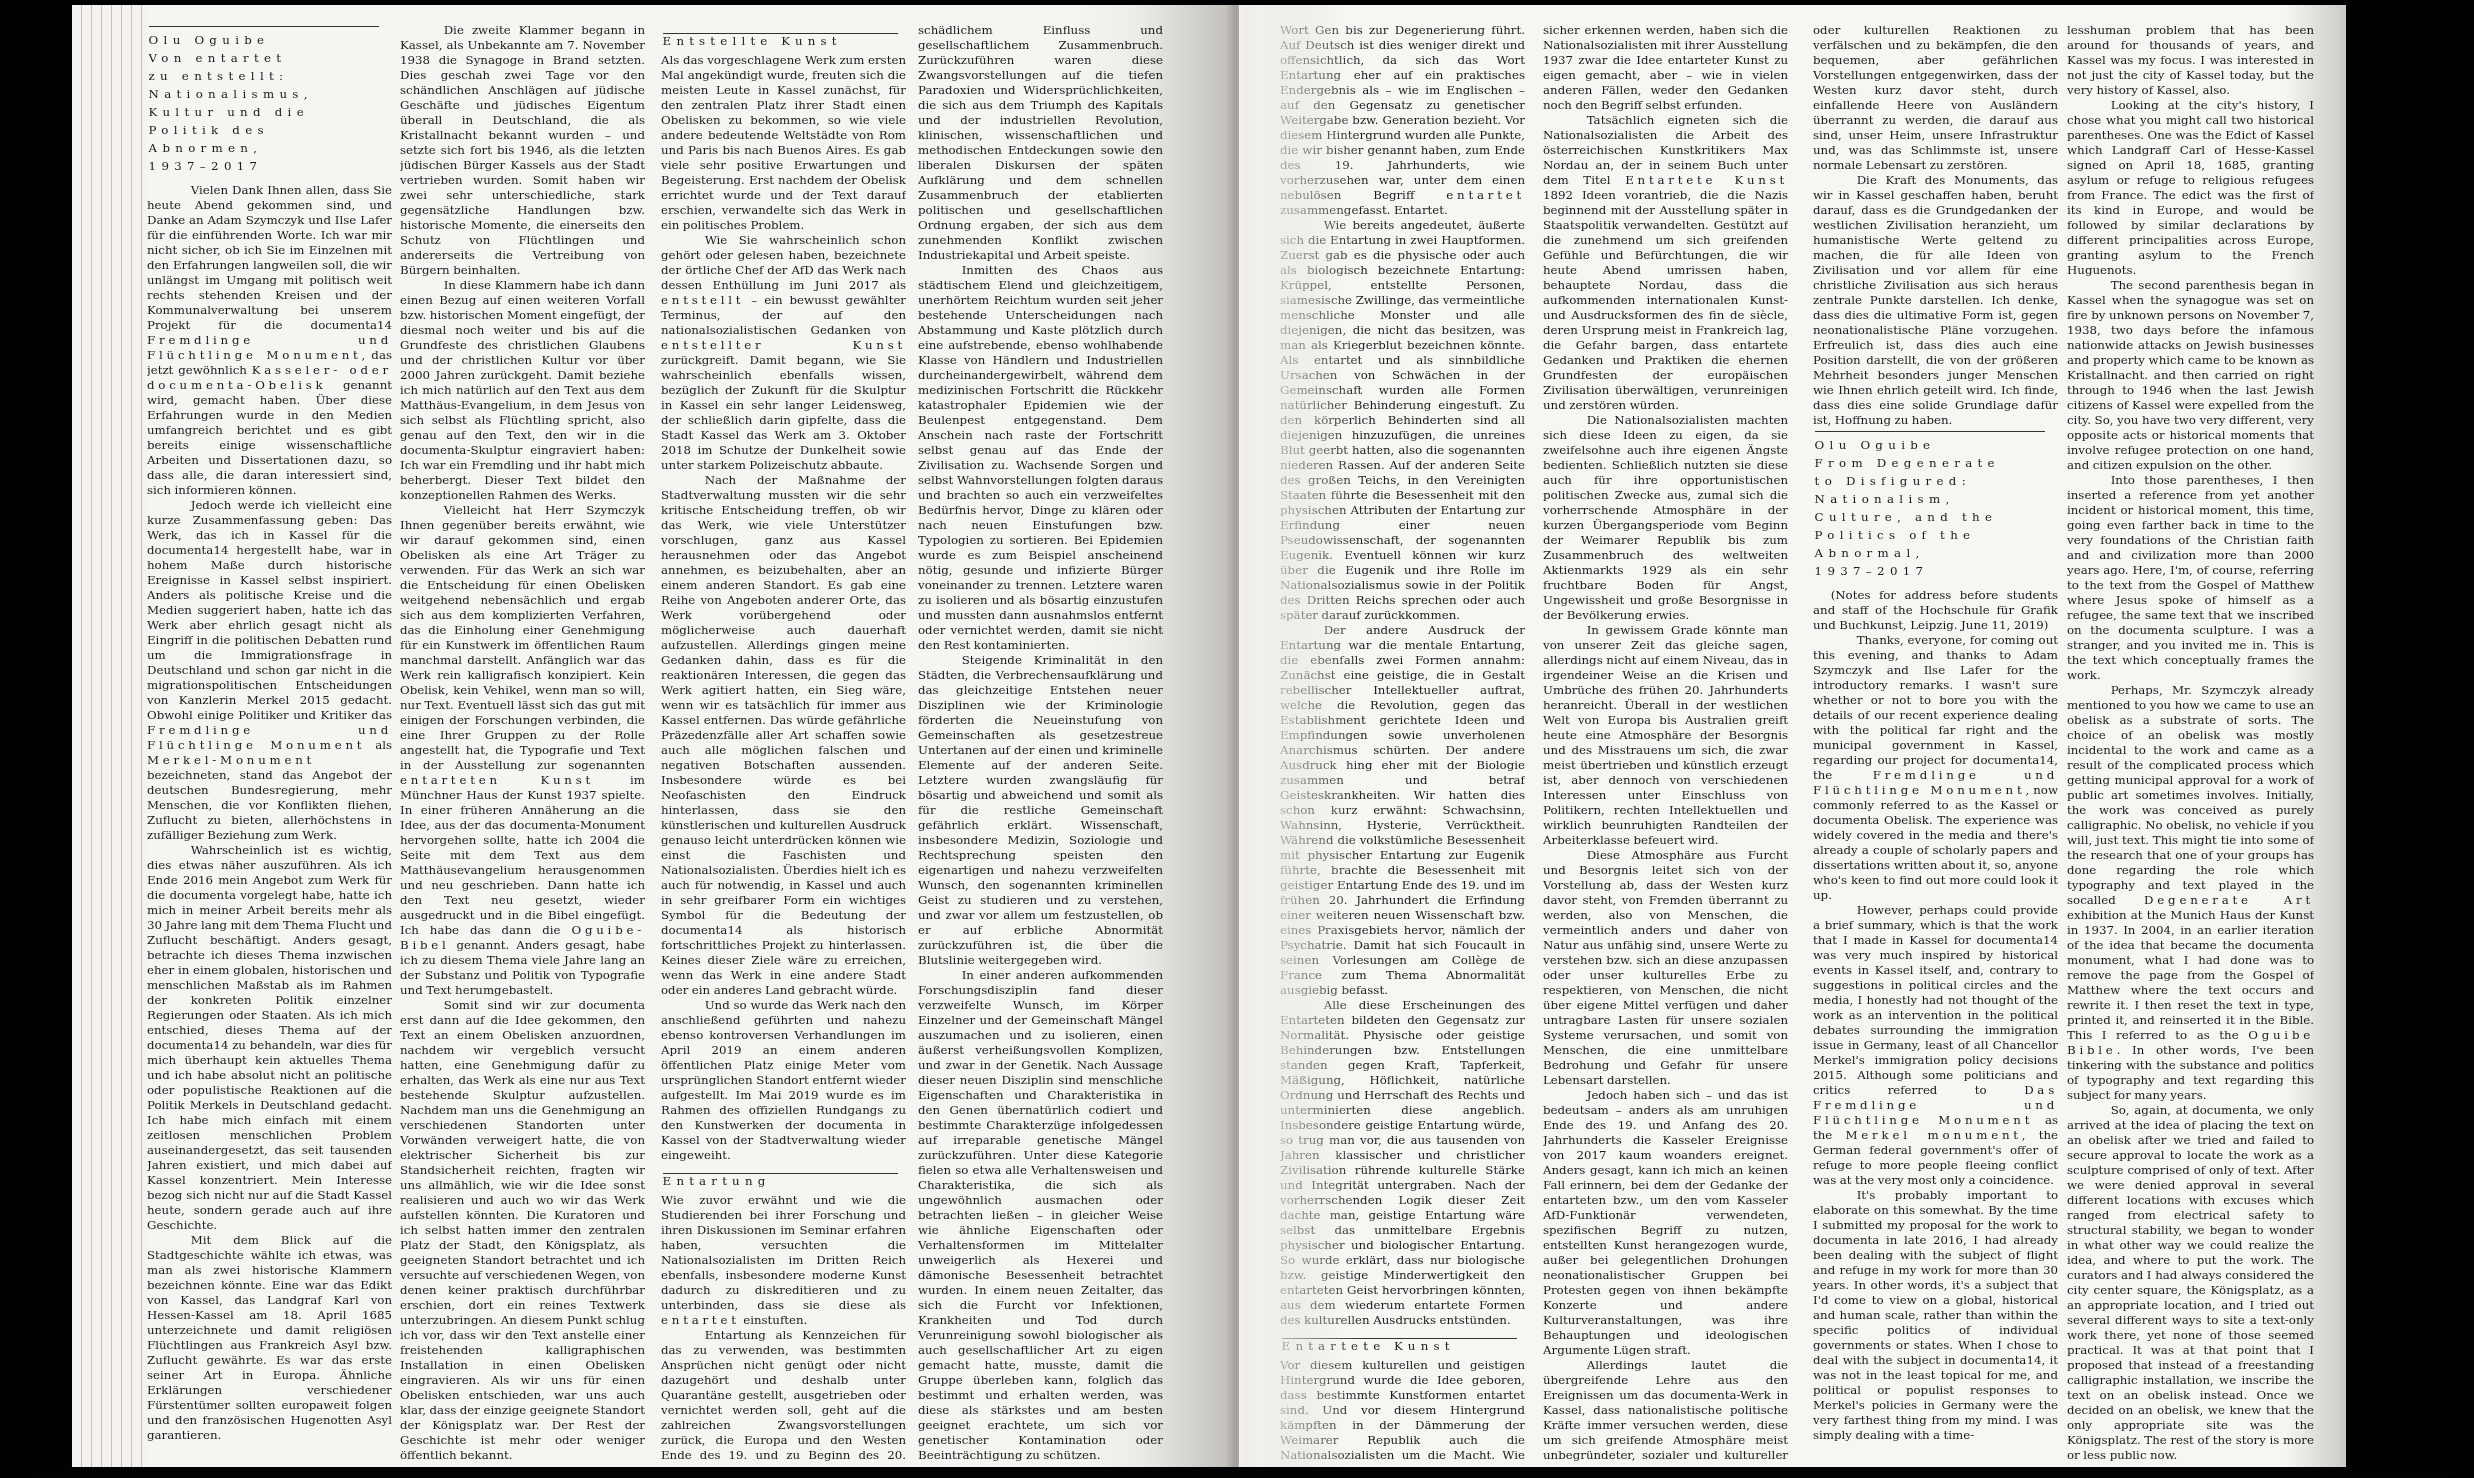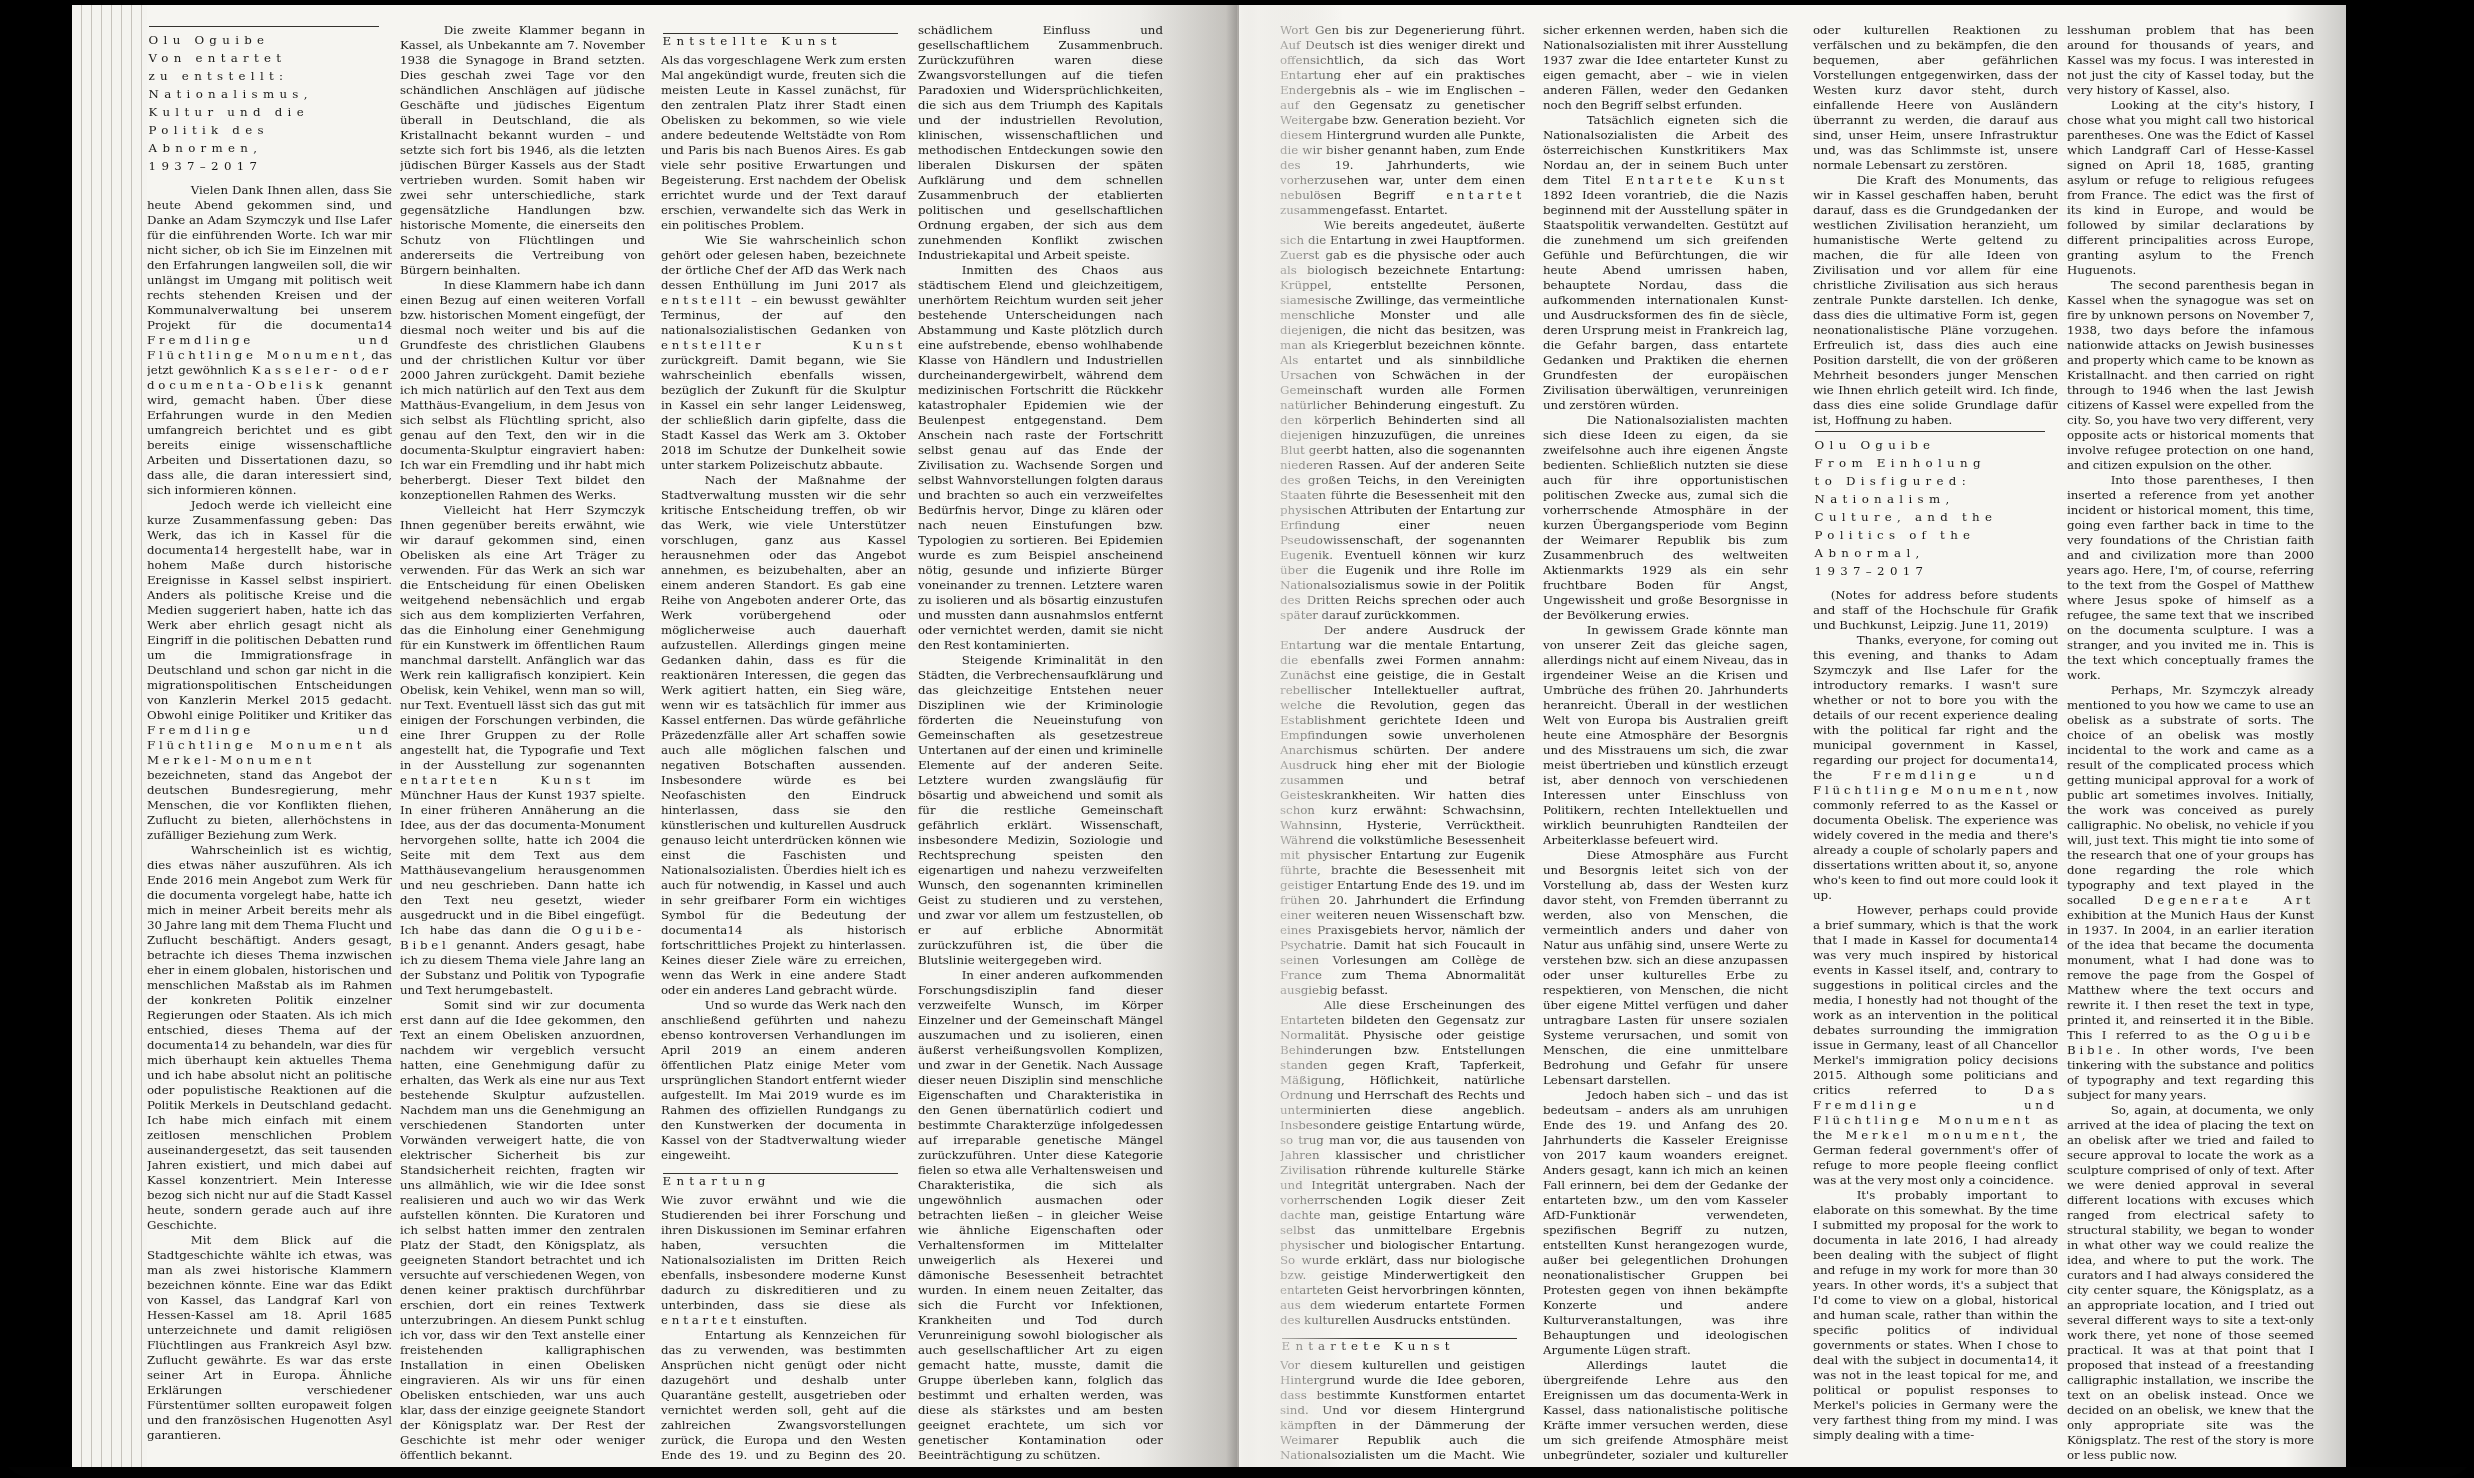--- a/index.html
+++ b/index.html
@@ -98,21 +98,21 @@
         <p class="para"><span>In gewissem Grade könnte man von unserer Zeit das gleiche sagen, allerdings nicht auf einem Niveau, das in irgendeiner Weise an die Krisen und Umbrüche des frühen 20. Jahrhunderts heranreicht. Überall in der westlichen Welt von Europa bis Australien greift heute eine Atmosphäre der Besorgnis und des Misstrauens um sich, die zwar meist übertrieben und künstlich erzeugt ist, aber dennoch von verschiedenen Interessen unter Einschluss von Politikern, rechten Intellektuellen und wirklich beunruhigten Randteilen der Arbeiterklasse befeuert wird.</span></p>
         <p class="para"><span>Diese Atmosphäre aus Furcht und Besorgnis leitet sich von der Vorstellung ab, dass der Westen kurz davor steht, von Fremden überrannt zu werden, also von Menschen, die vermeintlich anders und daher von Natur aus unfähig sind, unsere Werte zu verstehen bzw. sich an diese anzupassen oder unser kulturelles Erbe zu respektieren, von Menschen, die nicht über eigene Mittel verfügen und daher untragbare Lasten für unsere sozialen Systeme verursachen, und somit von Menschen, die eine unmittelbare Bedrohung und Gefahr für unsere Lebensart darstellen.</span></p>
         <p class="para"><span>Jedoch haben sich – und das ist bedeutsam – anders als am unruhigen Ende des 19. und Anfang des 20. Jahrhunderts die Kasseler Ereignisse von 2017 kaum woanders ereignet. Anders gesagt, kann ich mich an keinen Fall erinnern, bei dem der Gedanke der entarteten bzw., um den vom Kasseler AfD-Funktionär verwendeten, spezifischen Begriff zu nutzen, entstellten Kunst herangezogen wurde, außer bei gelegentlichen Drohungen neonationalistischer Gruppen bei Protesten gegen von ihnen bekämpfte Konzerte und andere Kulturveranstaltungen, was ihre Behauptungen und ideologischen Argumente Lügen straft.</span></p>
         <p class="para"><span>Allerdings lautet die übergreifende Lehre aus den Ereignissen um das documenta-Werk in Kassel, dass nationalistische politische Kräfte immer versuchen werden, diese um sich greifende Atmosphäre meist unbegründeter, sozialer und kultureller Ängste und Besorgnisse auszunutzen, sowie alle geistigen</span></p>
       </div>
       <div class="col c2" lang="en">
         <p class="para flush"><span>oder kulturellen Reaktionen zu verfälschen und zu bekämpfen, die den bequemen, aber gefährlichen Vorstellungen entgegenwirken, dass der Westen kurz davor steht, durch einfallende Heere von Ausländern überrannt zu werden, die darauf aus sind, unser Heim, unsere Infrastruktur und, was das Schlimmste ist, unsere normale Lebensart zu zerstören.</span></p>
         <p class="para"><span>Die Kraft des Monuments, das wir in Kassel geschaffen haben, beruht darauf, dass es die Grundgedanken der westlichen Zivilisation heranzieht, um humanistische Werte geltend zu machen, die für alle Ideen von Zivilisation und vor allem für eine christliche Zivilisation aus sich heraus zentrale Punkte darstellen. Ich denke, dass dies die ultimative Form ist, gegen neonationalistische Pläne vorzugehen. Erfreulich ist, dass dies auch eine Position darstellt, die von der größeren Mehrheit besonders junger Menschen wie Ihnen ehrlich geteilt wird. Ich finde, dass dies eine solide Grundlage dafür ist, Hoffnung zu haben.</span></p>
         <div class="title">
           <div class="title-line">Olu Oguibe</div>
-          <div class="title-line">From Einholung</div>
+          <div class="title-line">From Degenerate</div>
           <div class="title-line">to Disfigured:</div>
           <div class="title-line">Nationalism,</div>
           <div class="title-line">Culture, and the</div>
           <div class="title-line">Politics of the</div>
           <div class="title-line">Abnormal,</div>
           <div class="title-line">1937–2017</div>
         </div>
         <p class="note"><span>(Notes for address before students and staff of the Hochschule für Grafik und Buchkunst, Leipzig. June 11, 2019)</span></p>
         <p class="para"><span>Thanks, everyone, for coming out this evening, and thanks to Adam Szymczyk and Ilse Lafer for the introductory remarks. I wasn't sure whether or not to bore you with the details of our recent experience dealing with the political far right and the municipal government in Kassel, regarding our project for documenta14, the </span><span class="em">Fremdlinge und Flüchtlinge Monument</span><span>, now commonly referred to as the Kassel or documenta Obelisk. The experience was widely covered in the media and there's already a couple of scholarly papers and dissertations written about it, so, anyone who's keen to find out more could look it up.</span></p>
         <p class="para"><span>However, perhaps could provide a brief summary, which is that the work that I made in Kassel for documenta14 was very much inspired by historical events in Kassel itself, and, contrary to suggestions in political circles and the media, I honestly had not thought of the work as an intervention in the political debates surrounding the immigration issue in Germany, least of all Chancellor Merkel's immigration policy decisions 2015. Although some politicians and critics referred to </span><span class="em">Das Fremdlinge und Flüchtlinge Monument</span><span> as the </span><span class="em">Merkel monument</span><span>, the German federal government's offer of refuge to more people fleeing conflict was at the very most only a coincidence.</span></p>

